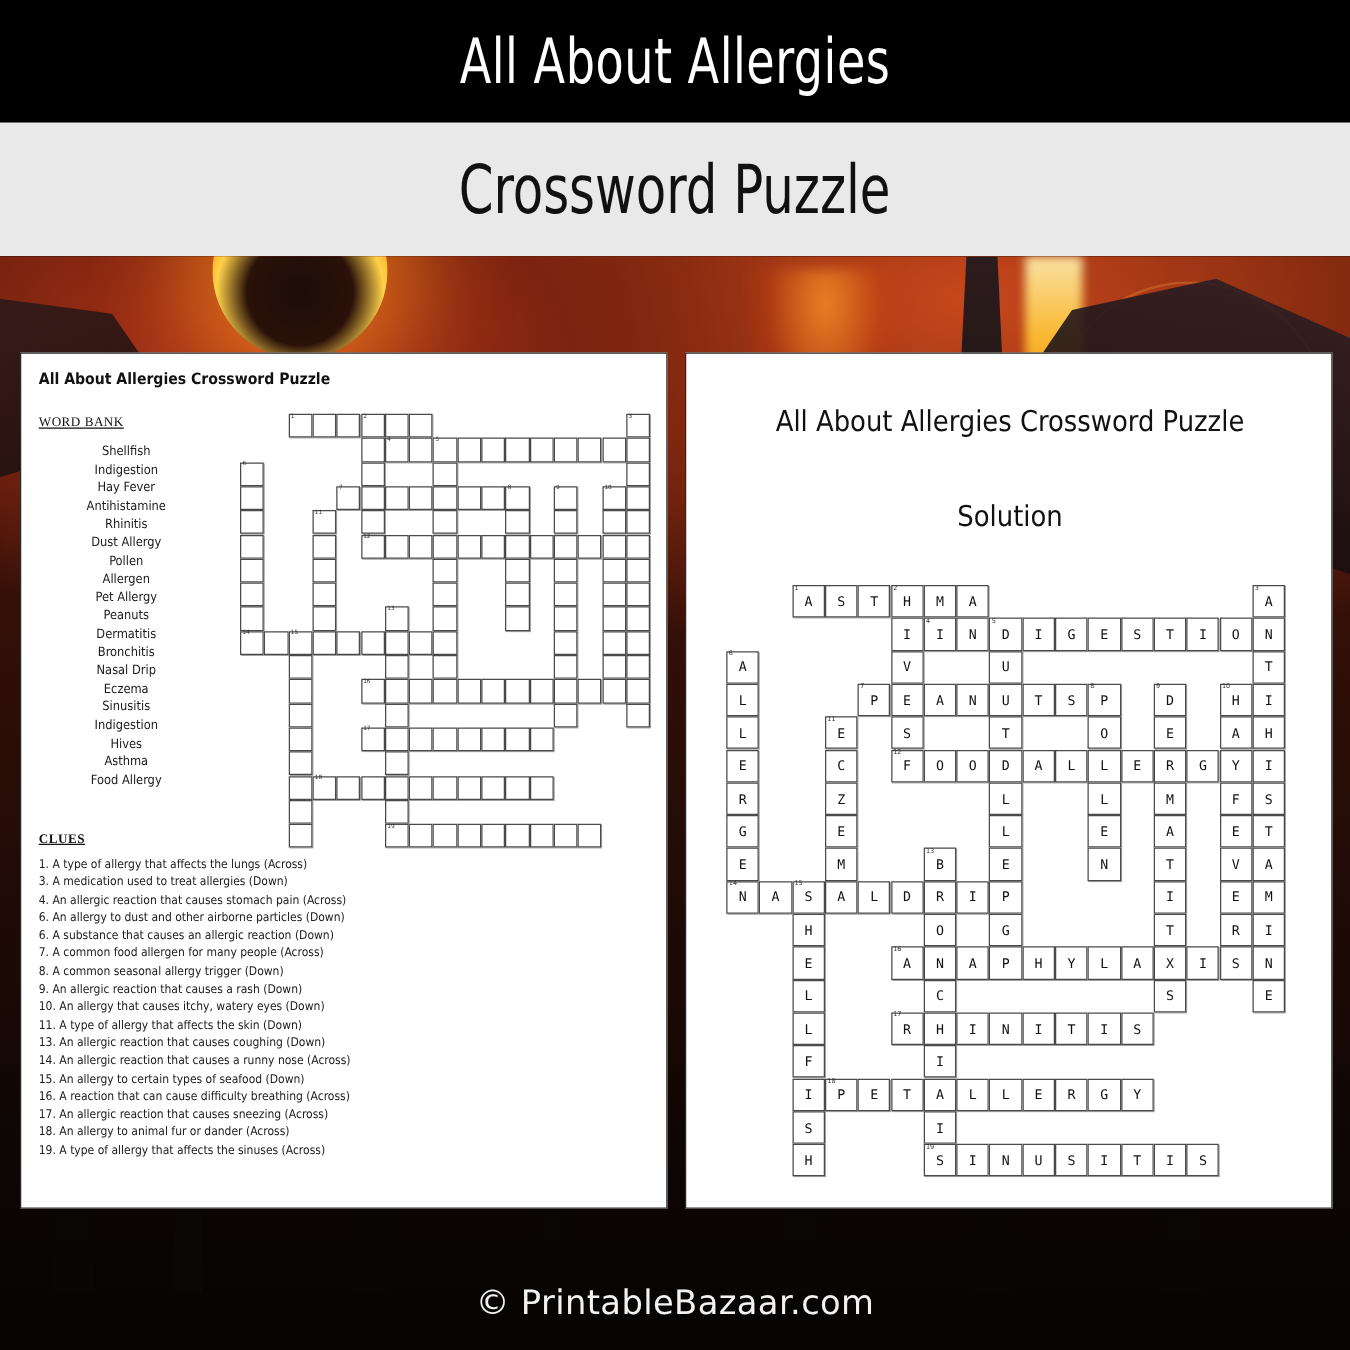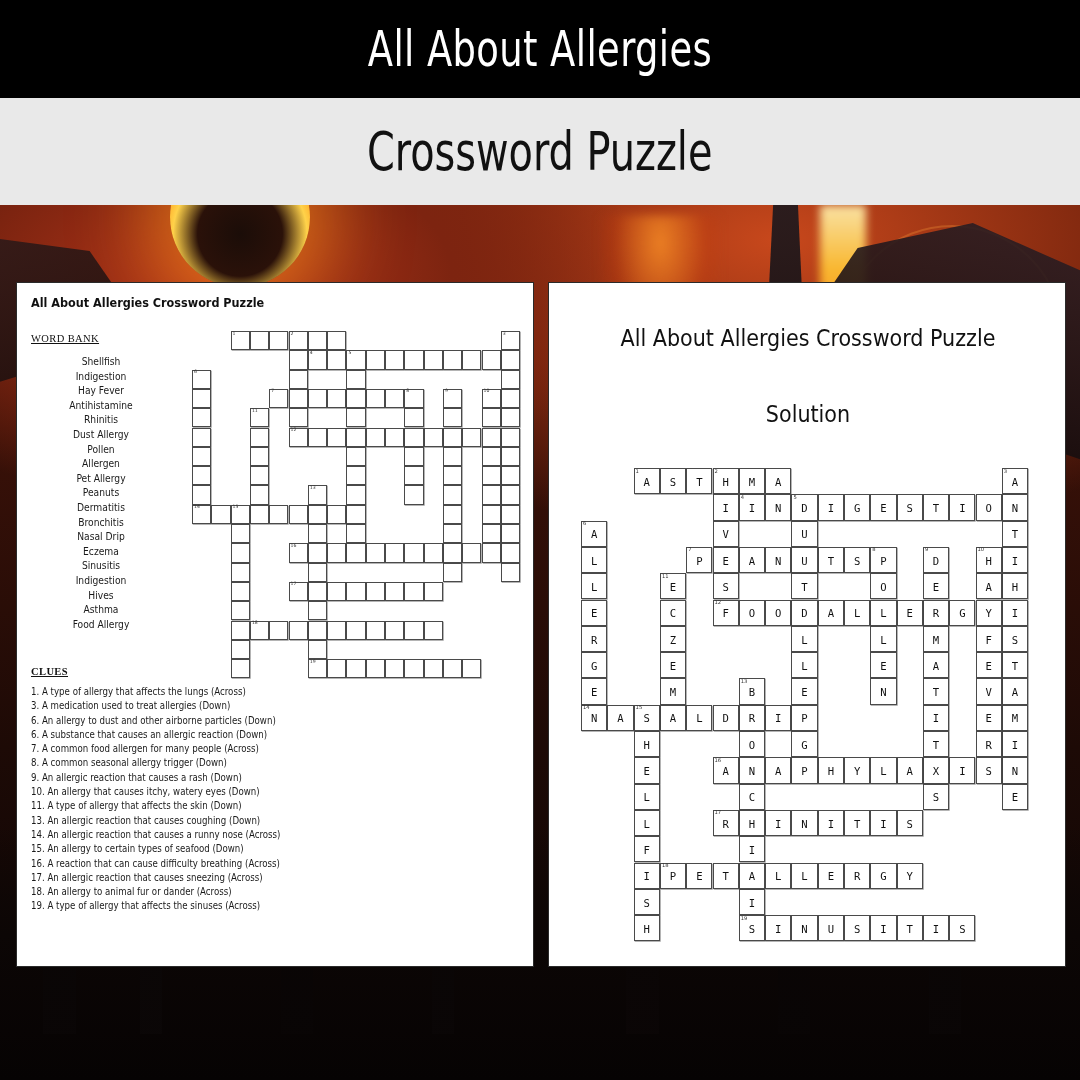--- a/index.html
+++ b/index.html
@@ -401,20 +401,21 @@
         <div class="cell" style="left: 212.3px; top: 328.1px; width: 19.3px; height: 19.3px;"></div>
         <div class="cell" style="left: 231.6px; top: 328.1px; width: 19.3px; height: 19.3px;"></div>
         <div class="cell" style="left: 250.9px; top: 328.1px; width: 19.3px; height: 19.3px;"></div>
         <div class="cell" style="left: 270.2px; top: 328.1px; width: 19.3px; height: 19.3px;"></div>
       </div>
 
     <div class="clues-head">CLUES</div>
     <div class="clues-list" id="clues-list">
         <div class="clue-item">1. A type of allergy that affects the lungs (Across)</div>
         <div class="clue-item">3. A medication used to treat allergies (Down)</div>
+        <div class="clue-item">4. An allergic reaction that causes stomach pain (Across)</div>
         <div class="clue-item">6. An allergy to dust and other airborne particles (Down)</div>
         <div class="clue-item">6. A substance that causes an allergic reaction (Down)</div>
         <div class="clue-item">7. A common  food allergen for many people (Across)</div>
         <div class="clue-item">8. A common  seasonal allergy trigger (Down)</div>
         <div class="clue-item">9. An allergic reaction that causes a rash (Down)</div>
         <div class="clue-item">10. An allergy that causes itchy, watery eyes (Down)</div>
         <div class="clue-item">11. A type of allergy that affects the skin (Down)</div>
         <div class="clue-item">13. An allergic reaction that causes coughing (Down)</div>
         <div class="clue-item">14. An allergic reaction that causes a runny nose (Across)</div>
         <div class="clue-item">15. An allergy to certain types of seafood (Down)</div>
@@ -889,13 +890,14 @@
         </div>
         <div class="cell" style="left: 341.9px; top: 447.1px; width: 26.3px; height: 26.3px;">
           <span class="ltr">I</span>
         </div>
         <div class="cell" style="left: 368.2px; top: 447.1px; width: 26.3px; height: 26.3px;">
           <span class="ltr">S</span>
         </div>
       </div>
   </div>
 
+  <div class="credit">© PrintableBazaar.com</div>
 </div>
 
 </body></html>

